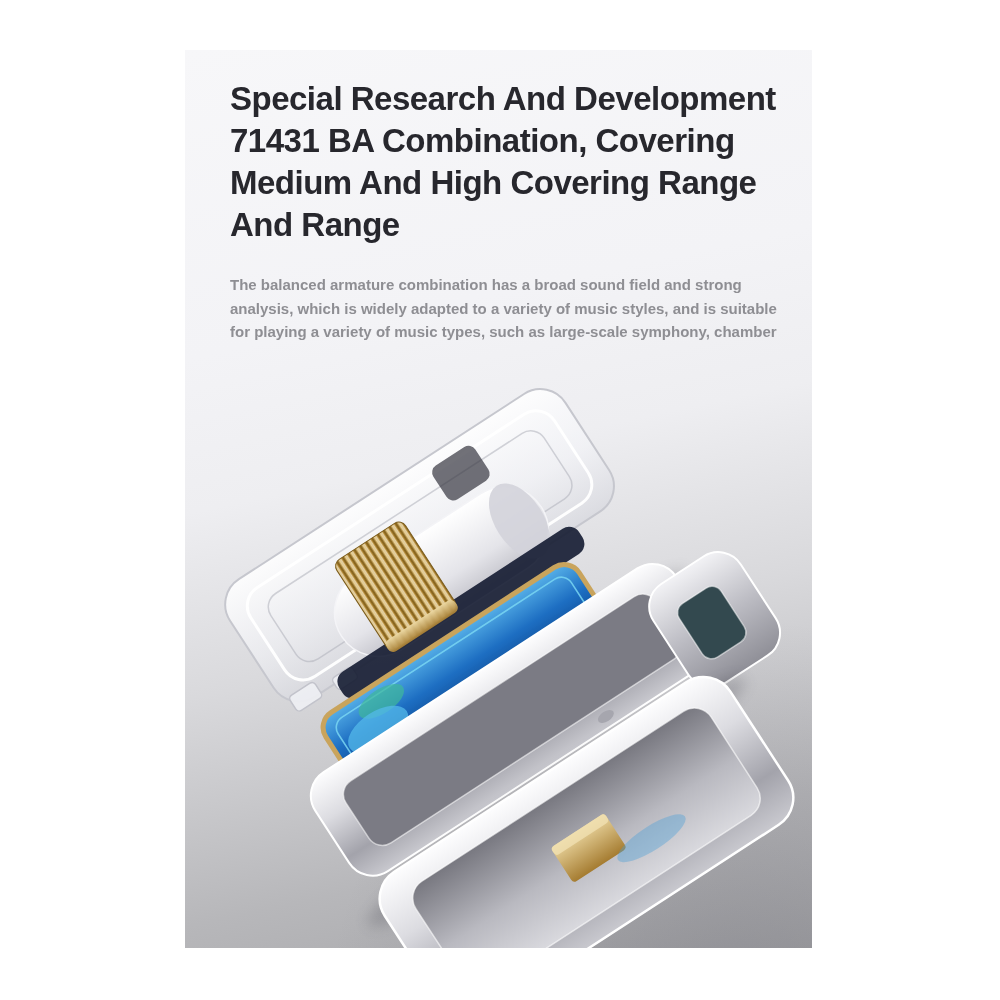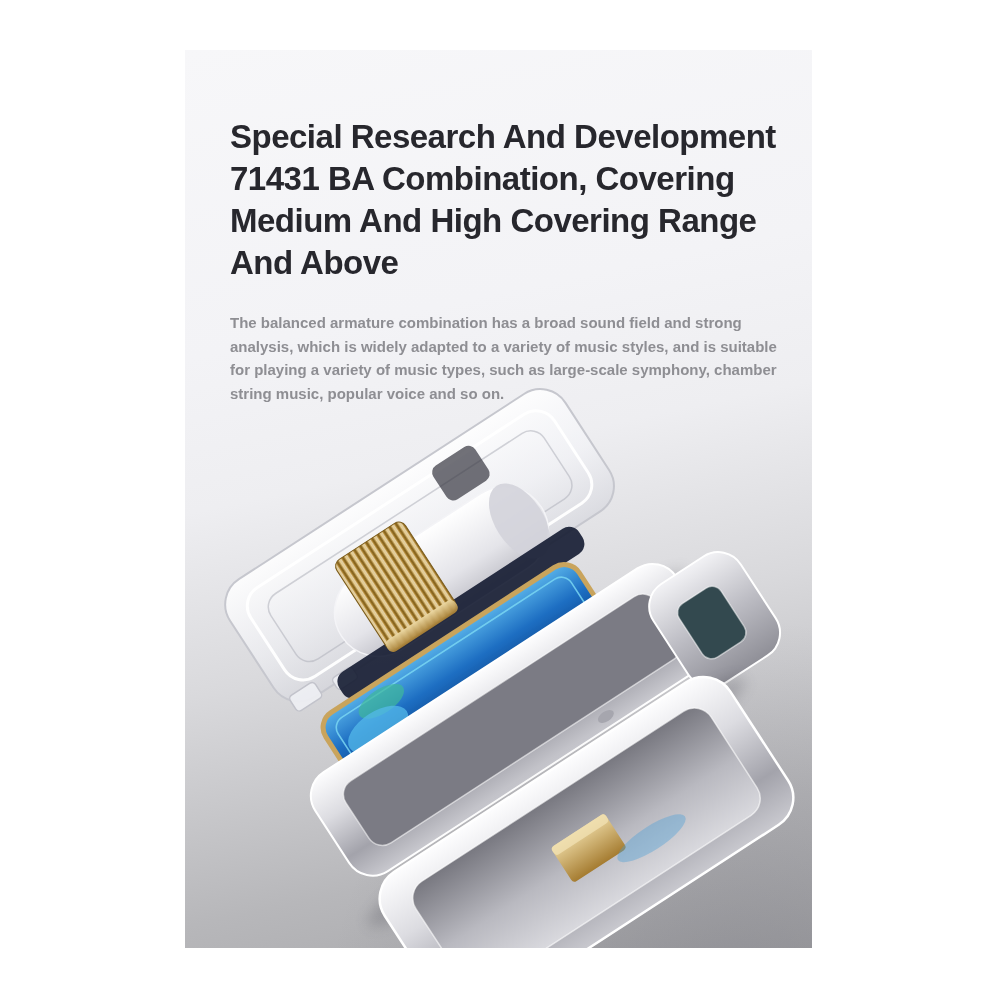--- a/index.html
+++ b/index.html
@@ -16,21 +16,21 @@
     left: 185px;
     top: 50px;
     width: 627px;
     height: 898px;
     overflow: hidden;
     background:
       radial-gradient(120% 85% at 88% 110%, rgba(84,84,94,0.30), rgba(84,84,94,0) 55%),
       linear-gradient(168deg, #f7f7f9 0%, #f3f3f6 30%, #eeeef1 45%, #d9d9dc 63%, #b7b7ba 85%, #a7a7aa 100%);
   }
   .headline {
-    margin: 66px 0 0 45px;
+    margin: 28px 0 0 45px;
     color: #27272d;
     font-size: 33px;
     font-weight: 700;
     line-height: 42px;
     letter-spacing: -0.5px;
   }
   .headline .hl { display: block; white-space: nowrap; }
   .body-copy {
     margin: 27px 0 0 45px;
     color: #8e8e93;
@@ -52,28 +52,27 @@
 </head>
 <body>
 
 <div class="page">
   <section class="panel">
 
     <h1 class="headline">
       <span class="hl">Special Research And Development</span>
       <span class="hl">71431 BA Combination, Covering</span>
       <span class="hl">Medium And High Covering Range</span>
-      <span class="hl">And Above</span>
+      <span class="hl">And Range</span>
     </h1>
 
     <p class="body-copy">
       <span class="bl">The balanced armature combination has a broad sound field and strong</span>
       <span class="bl">analysis, which is widely adapted to a variety of music styles, and is suitable</span>
       <span class="bl">for playing a variety of music types, such as large-scale symphony, chamber</span>
-      <span class="bl">string music, popular voice and so on.</span>
     </p>
 
     <svg class="product" viewBox="0 0 628 650" aria-hidden="true">
       <defs>
         <linearGradient id="gSilver" x1="0" y1="0" x2="0" y2="1">
           <stop offset="0" stop-color="#fdfdfe"></stop>
             <stop offset="0.35" stop-color="#dcdce1"></stop>
           <stop offset="0.72" stop-color="#a3a3ab"></stop>
             <stop offset="1" stop-color="#c9c9cf"></stop>
         </linearGradient>

